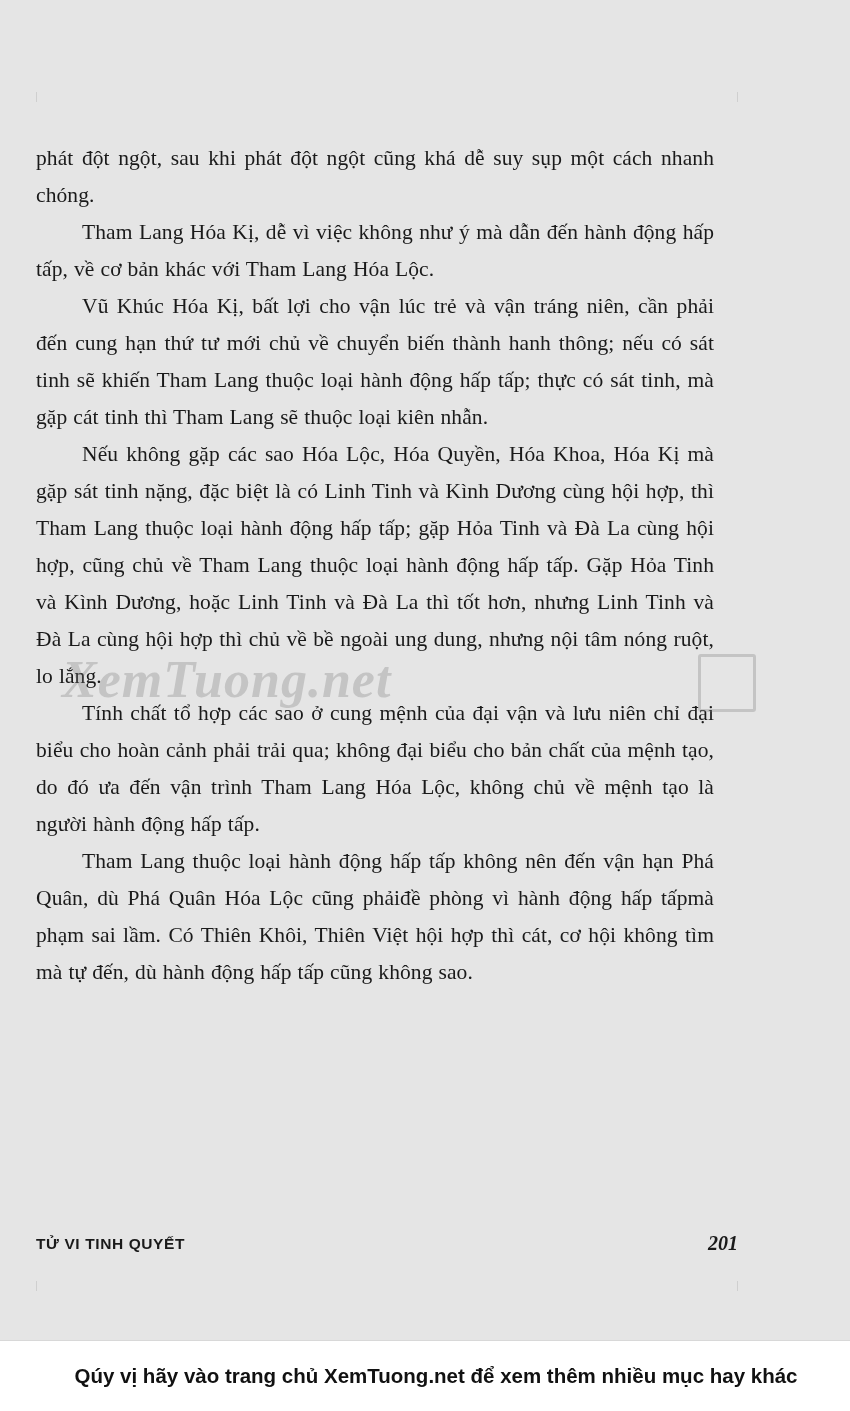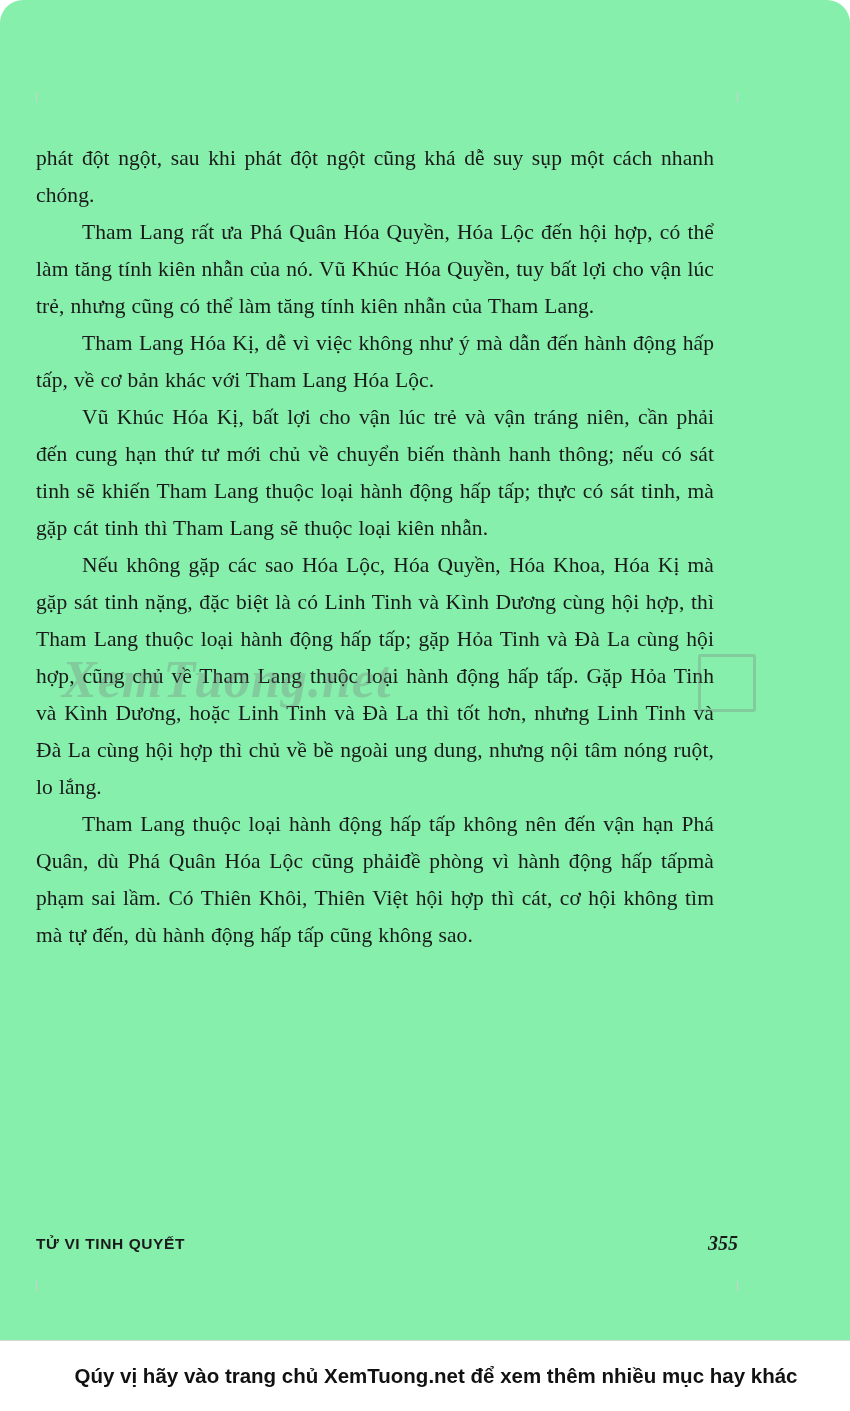--- a/index.html
+++ b/index.html
@@ -11,22 +11,21 @@
     width: 850px;
     height: 1411px;
     font-family: "Liberation Serif", serif;
     color: #1a1a1a;
     position: relative;
     overflow: hidden;
   }
   .page {
     position: absolute;
     inset: 0;
-    background: #86efac;
-    border-radius: 23px;
+    background: #e5e5e5;
   }
   
   .edge-mark {
     position: absolute;
     background: #cfcfcf;
   }
   .mark-tl { left: 36px;  top: 92px;   width: 1px; height: 10px; }
   .mark-tr { right: 112px; top: 92px;  width: 1px; height: 10px; }
   .mark-bl { left: 36px;  bottom: 120px; width: 1px; height: 10px; }
   .mark-br { right: 112px; bottom: 120px; width: 1px; height: 10px; }
@@ -131,34 +130,34 @@
 
 <div class="page">
 
   <div class="edge-mark mark-tl"></div>
   <div class="edge-mark mark-tr"></div>
   <div class="edge-mark mark-bl"></div>
   <div class="edge-mark mark-br"></div>
 
   <div class="content body-text">
     <p>phát đột ngột, sau khi phát đột ngột cũng khá dễ suy sụp một cách nhanh chóng.</p>
-    <p class="indent">Tham Lang rất ưa Phá Quân Hóa Quyền, Hóa Lộc đến hội hợp, có thể làm tăng tính kiên nhẫn của nó. Vũ Khúc Hóa Quyền, tuy bất lợi cho vận lúc trẻ, nhưng cũng có thể làm tăng tính kiên nhẫn của Tham Lang.</p>
     <p class="indent">Tham Lang Hóa Kị, dễ vì việc không như ý mà dẫn đến hành động hấp tấp, về cơ bản khác với Tham Lang Hóa Lộc.</p>
     <p class="indent">Vũ Khúc Hóa Kị, bất lợi cho vận lúc trẻ và vận tráng niên, cần phải đến cung hạn thứ tư mới chủ về chuyển biến thành hanh thông; nếu có sát tinh sẽ khiến Tham Lang thuộc loại hành động hấp tấp; thực có sát tinh, mà gặp cát tinh thì Tham Lang sẽ thuộc loại kiên nhẫn.</p>
     <p class="indent">Nếu không gặp các sao Hóa Lộc, Hóa Quyền, Hóa Khoa, Hóa Kị mà gặp sát tinh nặng, đặc biệt là có Linh Tinh và Kình Dương cùng hội hợp, thì Tham Lang thuộc loại hành động hấp tấp; gặp Hỏa Tinh và Đà La cùng hội hợp, cũng chủ về Tham Lang thuộc loại hành động hấp tấp. Gặp Hỏa Tinh và Kình Dương, hoặc Linh Tinh và Đà La thì tốt hơn, nhưng Linh Tinh và Đà La cùng hội hợp thì chủ về bề ngoài ung dung, nhưng nội tâm nóng ruột, lo lắng.</p>
+    <p class="indent">Tính chất tổ hợp các sao ở cung mệnh của đại vận và lưu niên chỉ đại biểu cho hoàn cảnh phải trải qua; không đại biểu cho bản chất của mệnh tạo, do đó ưa đến vận trình Tham Lang Hóa Lộc, không chủ về mệnh tạo là người hành động hấp tấp.</p>
     <p class="indent">Tham Lang thuộc loại hành động hấp tấp không nên đến vận hạn Phá Quân, dù Phá Quân Hóa Lộc cũng phảiđề phòng vì hành động hấp tấpmà phạm sai lầm. Có Thiên Khôi, Thiên Việt hội hợp thì cát, cơ hội không tìm mà tự đến, dù hành động hấp tấp cũng không sao.</p>
   </div>
 
   <div class="watermark">
     <div class="wm-text">XemTuong.net</div>
     <div class="wm-box"></div>
   </div>
 
   <div class="footer">
     <div class="book-title">TỬ VI TINH QUYẾT</div>
-    <div class="page-number">355</div>
+    <div class="page-number">201</div>
   </div>
 
   <div class="bottom-banner">
     <div class="banner-text">Qúy vị hãy vào trang chủ XemTuong.net để xem thêm nhiều mục hay khác</div>
   </div>
 
 </div>
 
 </body></html>

